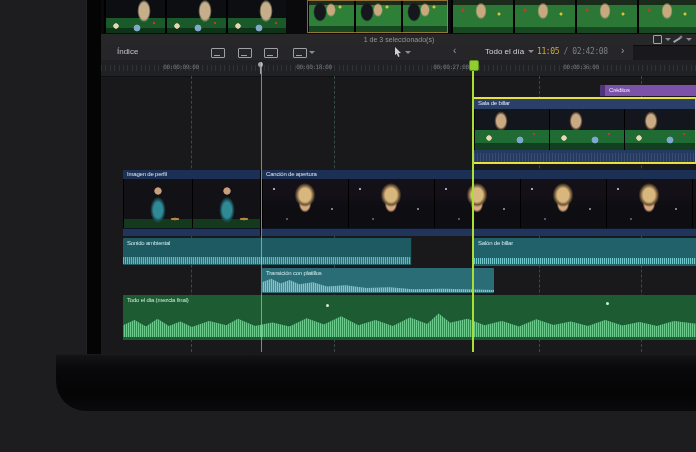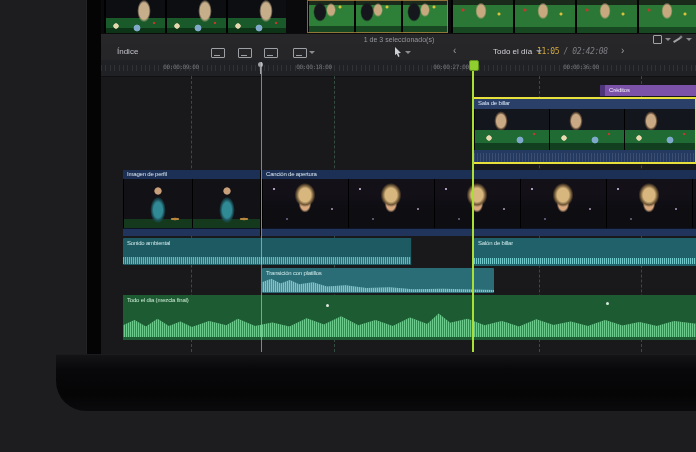--- a/index.html
+++ b/index.html
@@ -50,31 +50,31 @@
   .cropico{width:7px;height:7px;border:1px solid #a2a3a7;border-radius:1px;display:inline-block;}
   .wand{width:10px;height:9px;position:relative;display:inline-block;}
   .wand::before{content:"";position:absolute;left:0;top:4px;width:8px;height:2px;background:#a2a3a7;transform:rotate(-32deg);}
   .wand::after{content:"";position:absolute;right:0;top:0;width:4px;height:4px;background:#a2a3a7;
     clip-path:polygon(50% 0,64% 36%,100% 50%,64% 64%,50% 100%,36% 64%,0 50%,36% 36%);}
   .chev{width:5px;height:5px;display:inline-block;position:relative;}
   .chev::before{content:"";position:absolute;left:0;top:1px;border-left:3px solid transparent;
     border-right:3px solid transparent;border-top:3px solid #8b8c90;}
 
   
-  .toolbar{position:absolute;left:0;top:44px;width:596px;height:16px;background:#262629;border-bottom:5px solid #f9a8d4;}
+  .toolbar{position:absolute;left:0;top:44px;width:532px;height:16px;background:#262629;border-bottom:5px solid #f9a8d4;}
   .index-btn{position:absolute;left:16px;top:3px;font-size:8px;color:#c3c4c8;}
   .appico{position:absolute;top:4px;width:12px;height:8px;border:1px solid #9da0a4;border-radius:1px;}
   .appico::after{content:"";position:absolute;left:2px;bottom:1px;width:6px;height:1px;background:#9da0a4;}
   .tool-chev{position:absolute;top:6px;}
   .cursor-tool{position:absolute;left:293px;top:3px;display:flex;gap:3px;align-items:center;}
   .navbtn{position:absolute;top:1px;font-size:10px;color:#9b9ca0;}
-  .range{position:absolute;left:392px;top:3px;display:flex;gap:4px;align-items:center;font-size:8px;color:#d2d3d7;}
+  .range{position:absolute;left:384px;top:3px;display:flex;gap:4px;align-items:center;font-size:8px;color:#d2d3d7;}
   .tc{position:absolute;left:436px;top:3px;font-size:8px;font-family:"DejaVu Sans Mono",monospace;letter-spacing:-0.4px;}
   .tc-cur{color:#d3a93f;}
-  .tc-rest{color:#7e7f83;font-style:italic;}
+  .tc-rest{color:#7e7f83;}
 
   
   .ruler{position:absolute;left:0;top:60px;width:596px;height:16px;background:#202124;border-bottom:1px solid #101012;}
   .ticks{position:absolute;left:0;top:5px;width:596px;height:6px;
     background:repeating-linear-gradient(90deg,rgba(255,255,255,.14) 0 1px,rgba(0,0,0,0) 1px 4.4px);opacity:.55;}
   .rl{position:absolute;top:3px;transform:translateX(-50%);font-size:6px;color:#77787c;
     font-family:"DejaVu Sans Mono",monospace;letter-spacing:-0.4px;white-space:nowrap;}
   .pin{position:absolute;left:157px;top:2px;width:5px;height:5px;background:#9fa0a4;border-radius:50%;}
   .pin::after{content:"";position:absolute;left:2px;top:5px;width:1px;height:7px;background:#9fa0a4;}
 

